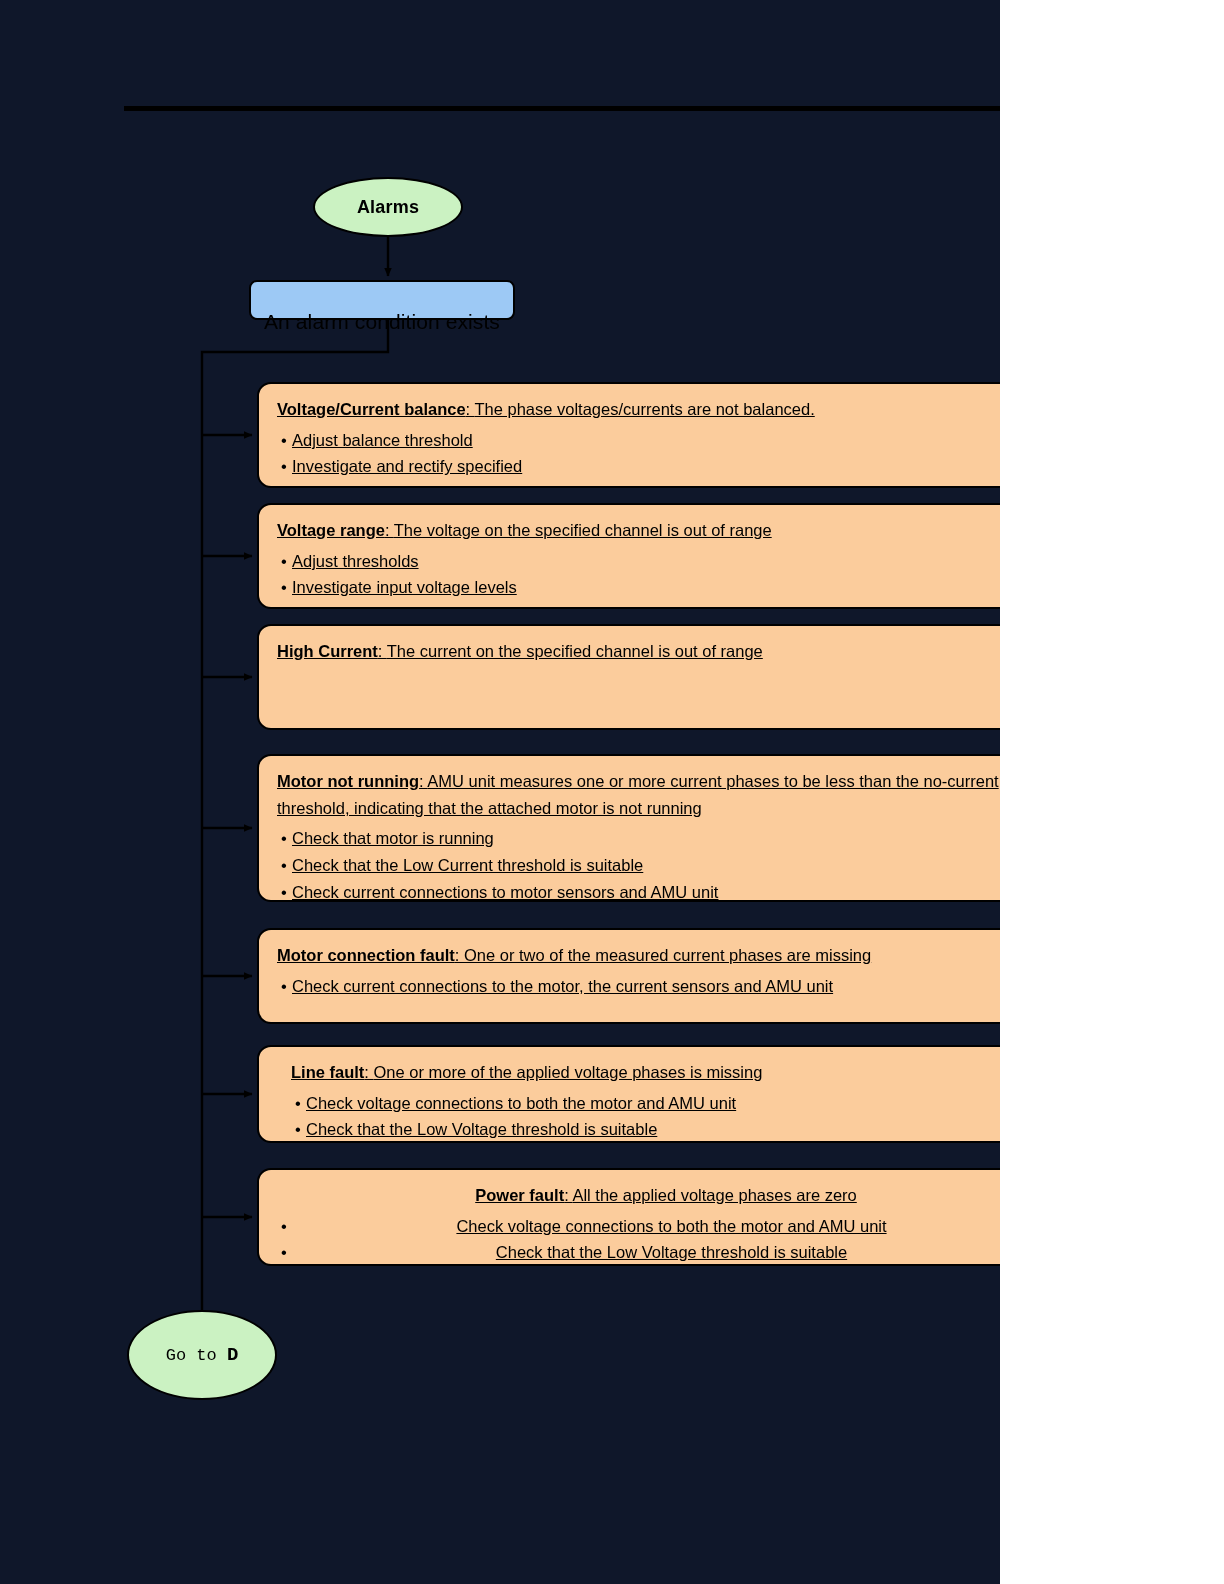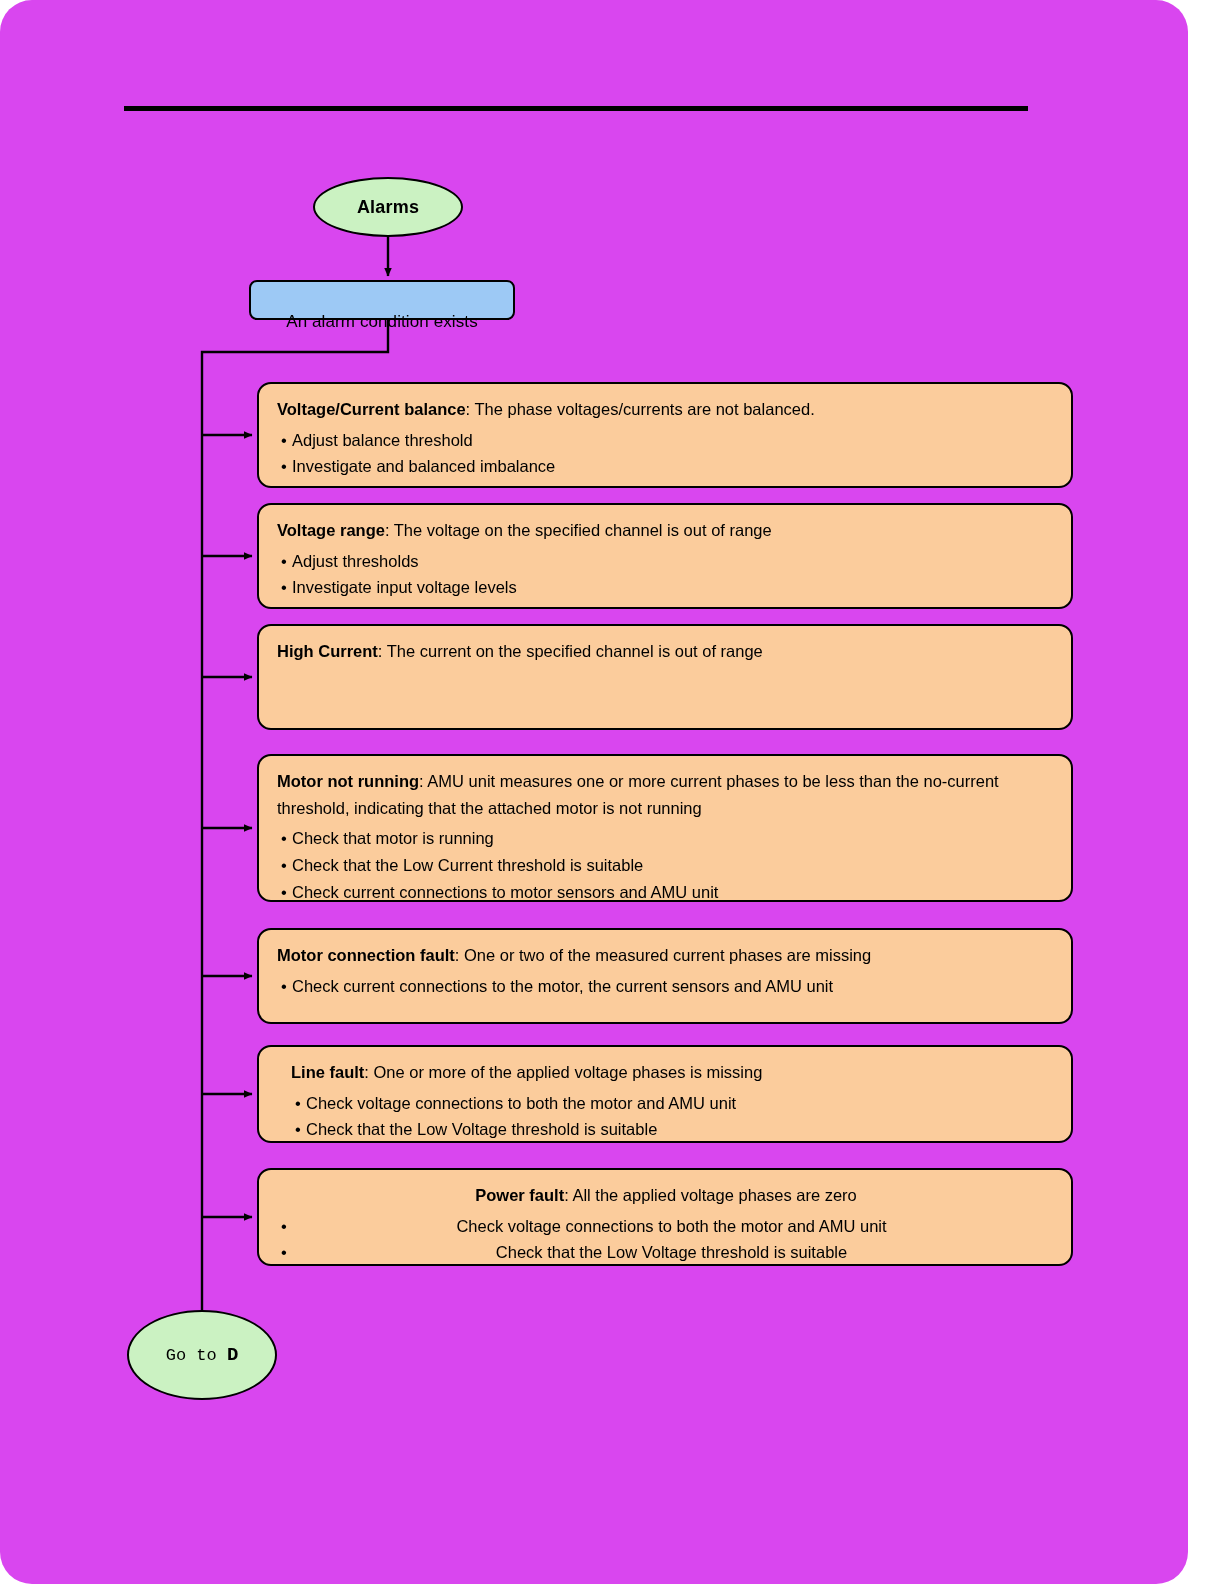--- a/index.html
+++ b/index.html
@@ -7,25 +7,24 @@
     margin: 0;
     padding: 0;
     background: #ffffff;
   }
   body {
     font-family: "Liberation Sans", sans-serif;
     color: #000000;
   }
   #page {
     position: relative;
-    width: 1188px;
+    width: 1000px;
     height: 1584px;
-    background: #d946ef;
+    background: #0f172a;
     overflow: hidden;
-    border-radius: 32px;
   }
 
   
   .top-rule {
     position: absolute;
     left: 124px;
     top: 106px;
     width: 904px;
     height: 5px;
     background: #000000;
@@ -89,35 +88,36 @@
     height: 40px;
     background: #9DC9F5;
     border: 2px solid #000000;
     border-radius: 8px;
     box-sizing: border-box;
     display: flex;
     align-items: center;
     justify-content: center;
   }
   .process-box .proc-label {
-    font-size: 17px;
+    font-size: 21px;
     letter-spacing: .1px;
     margin-top: 44px;
   }
 
   
   .alarm-box {
     position: absolute;
     left: 257px;
     width: 816px;
     background: #FBCC9C;
     border: 2px solid #000000;
     border-radius: 14px;
     box-sizing: border-box;
     padding: 12px 16px 12px 18px;
+    text-decoration: underline;
   }
   .alarm-title-line {
     font-size: 16.5px;
     line-height: 1.62;
     margin: 0;
   }
   .alarm-title-line .term {
     font-weight: bold;
   }
   .alarm-bullets {
@@ -182,21 +182,21 @@
   <div class="process-box">
     <span class="proc-label">An alarm condition  exists</span>
   </div>
 
   <div class="alarm-box box-0">
     <p class="alarm-title-line">
       <span class="term">Voltage/Current balance</span><span>: </span><span>The phase voltages/currents  are not balanced.</span>
     </p>
     <ul class="alarm-bullets">
       <li>Adjust balance  threshold</li>
-      <li>Investigate  and balanced  imbalance</li>
+      <li>Investigate  and rectify  specified</li>
     </ul>
   </div>
 
   <div class="alarm-box box-1">
     <p class="alarm-title-line">
       <span class="term">Voltage range</span><span>: </span><span>The voltage on the specified  channel  is out of range</span>
     </p>
     <ul class="alarm-bullets">
       <li>Adjust thresholds</li>
       <li>Investigate  input voltage levels</li>

